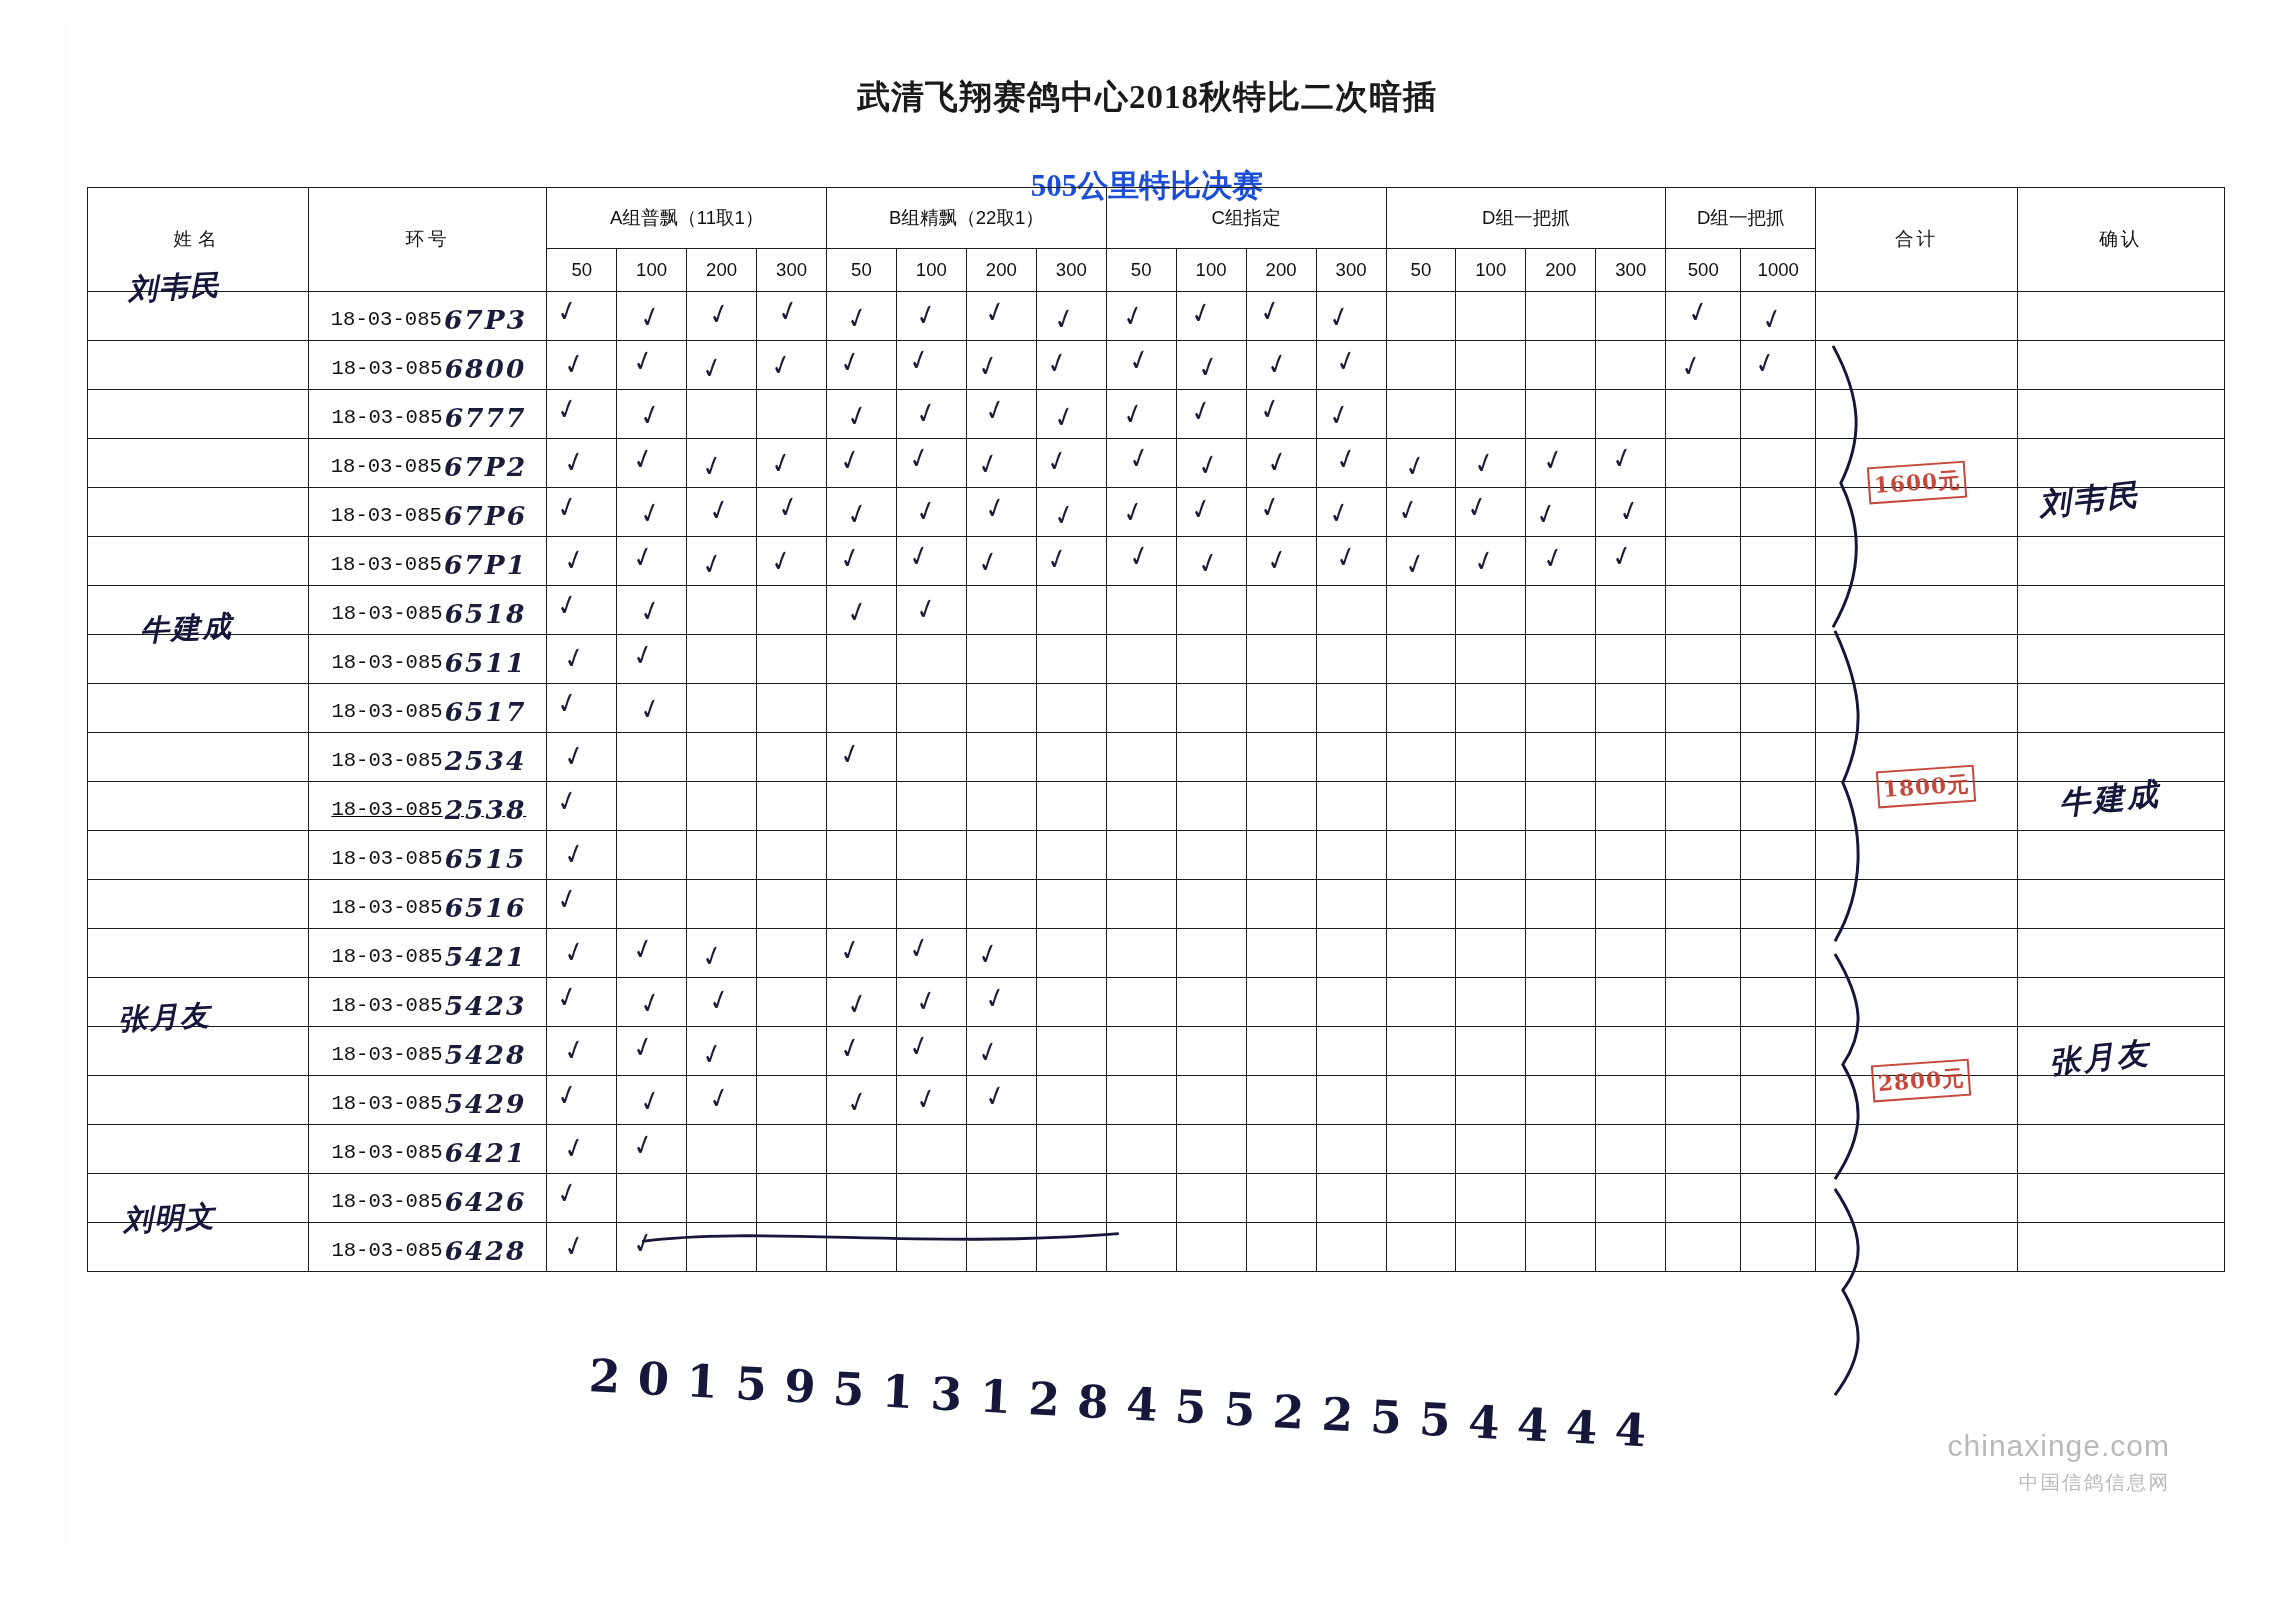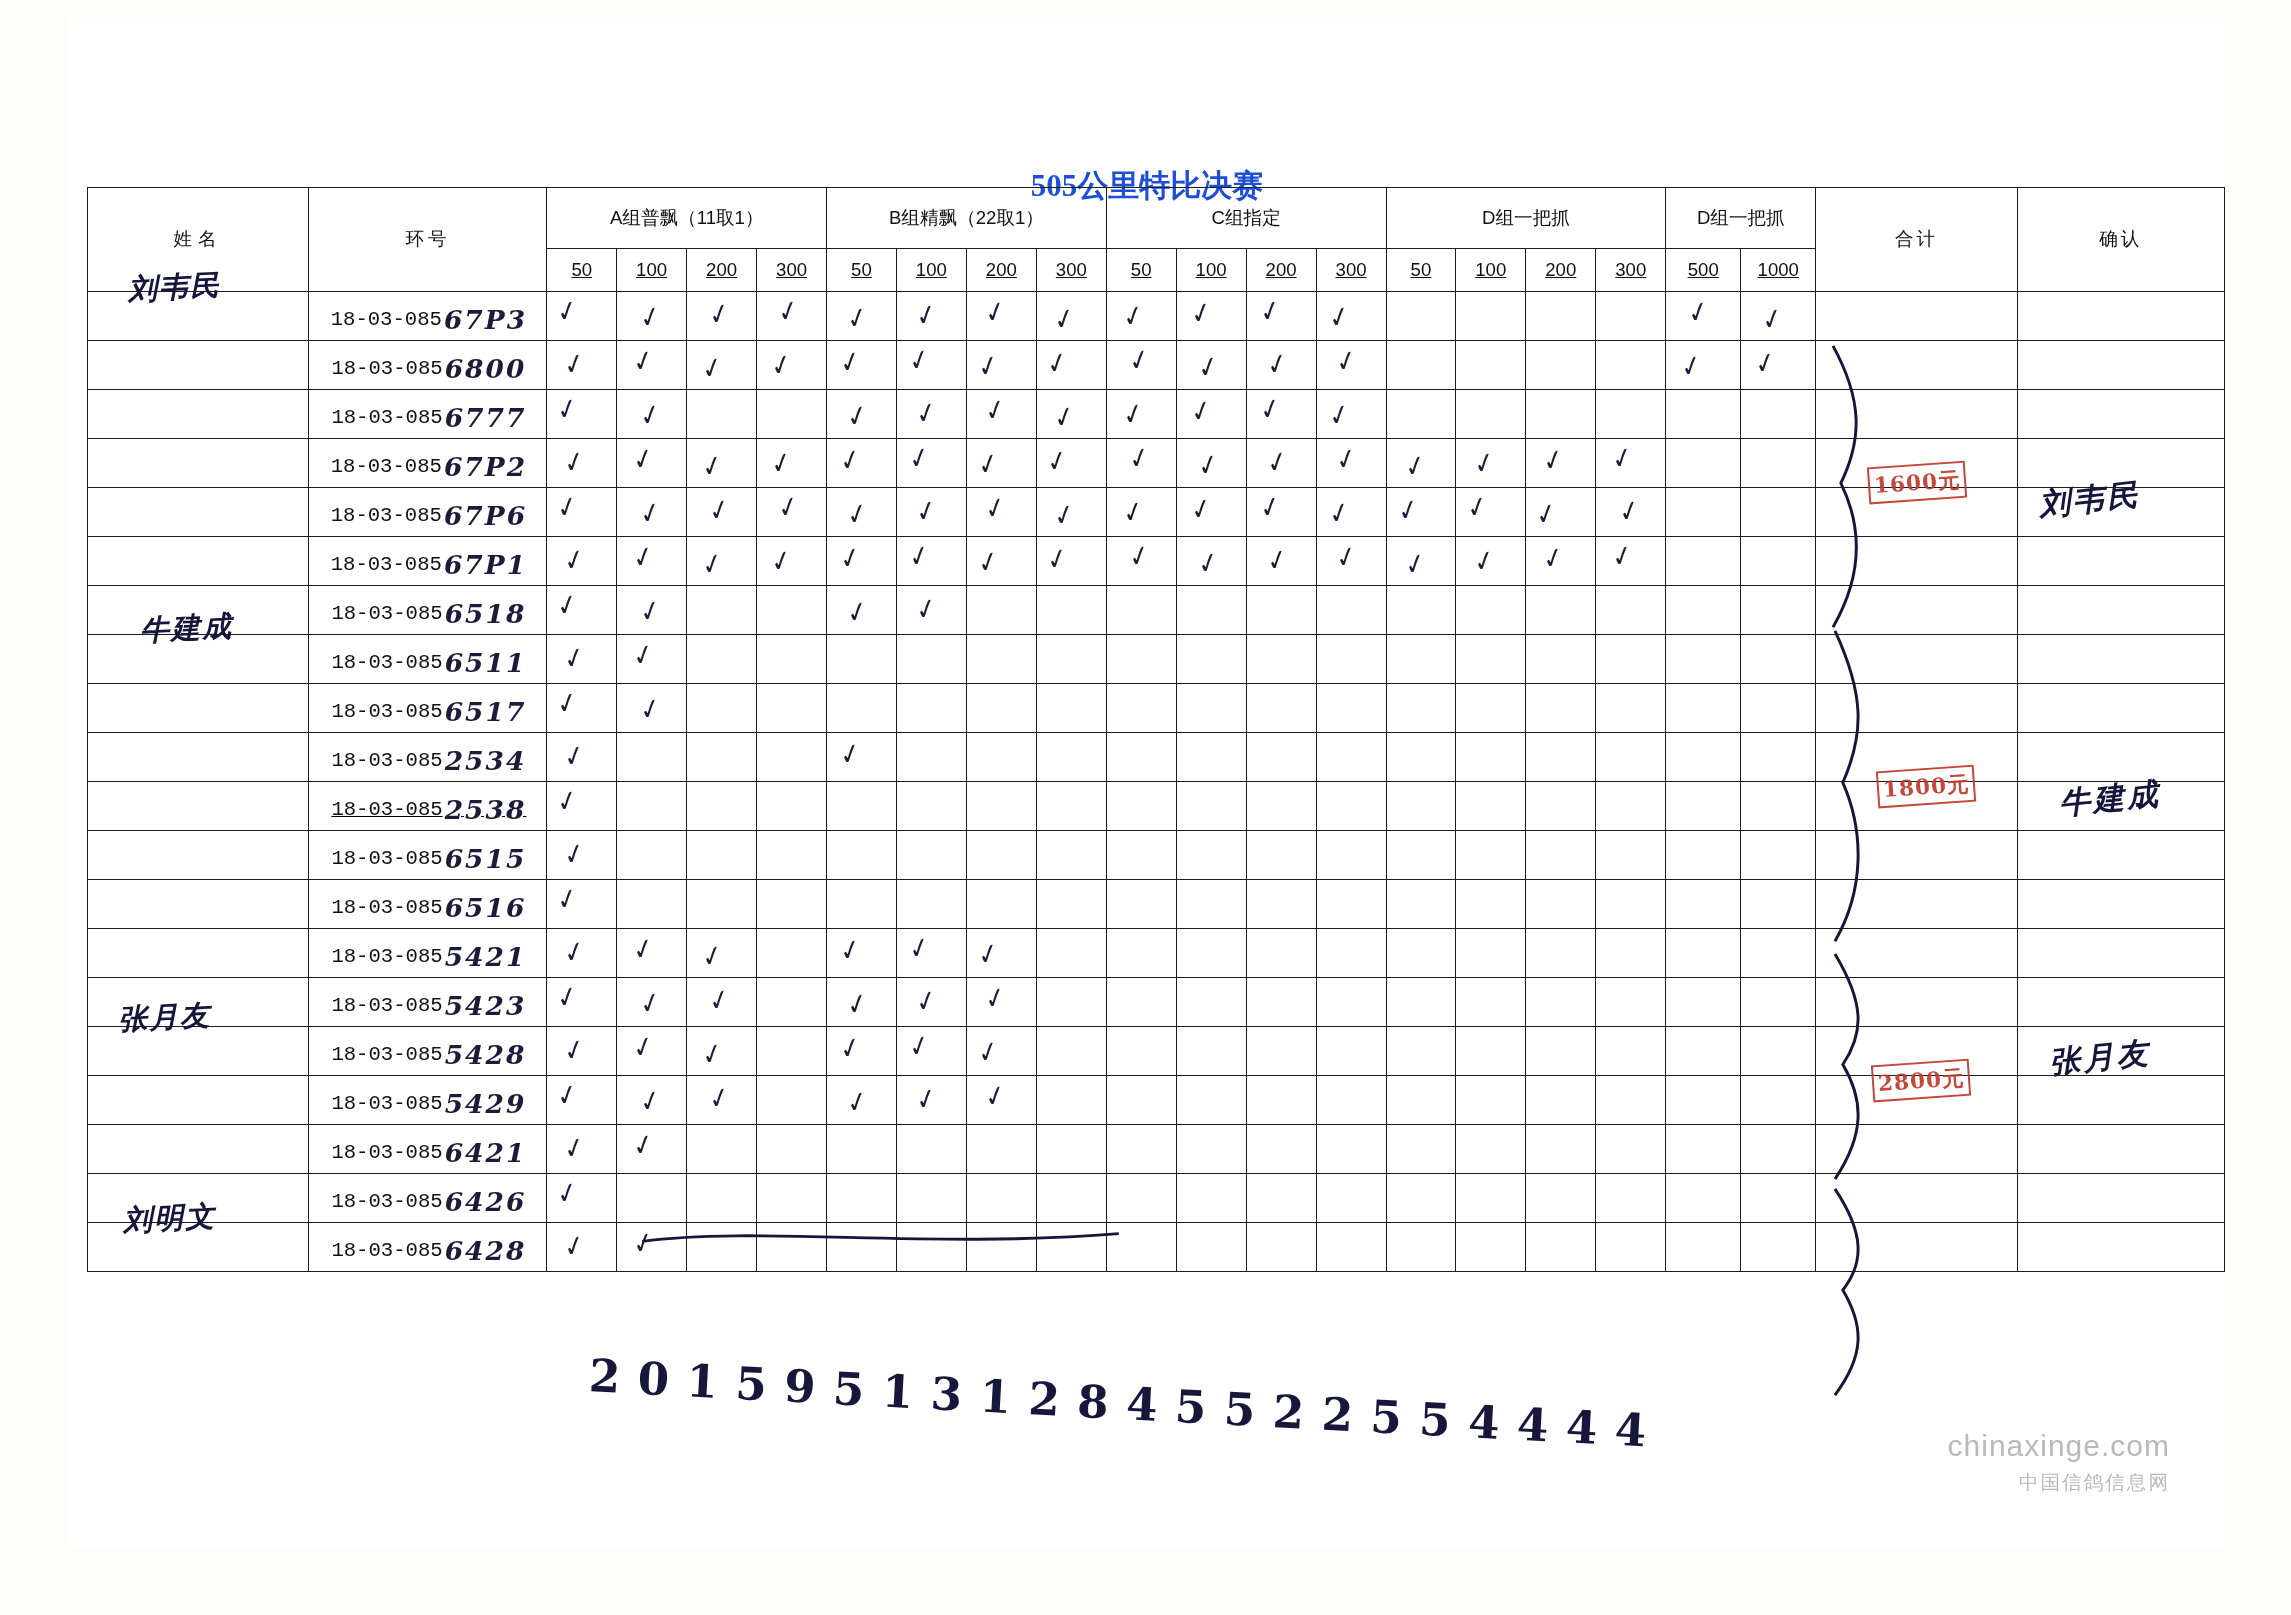--- a/index.html
+++ b/index.html
@@ -51,21 +51,21 @@
     vertical-align:middle;
     font-size:18.6px;
     color:#111;
     font-weight:normal;
     position:relative;
   }
   .hdr-name{font-size:25.5px;font-weight:bold;letter-spacing:5.9px;font-family:"Liberation Sans",sans-serif;}
   .hdr-ring{font-size:25.5px;font-weight:bold;letter-spacing:3.9px;font-family:"Liberation Sans",sans-serif;}
   .grp{font-size:20.6px;font-weight:bold;font-family:"Liberation Sans",sans-serif;}
   .grp-left{text-align:left;padding-left:9.8px;}
-  .num{font-size:19.6px;font-family:"Liberation Sans",sans-serif;text-decoration:underline;}
+  .num{font-size:19.6px;font-family:"Liberation Sans",sans-serif;}
   .sum{font-size:25.5px;font-weight:bold;letter-spacing:2.9px;font-family:"Liberation Sans",sans-serif;}
   .ringtxt{
     font-family:"Liberation Mono", monospace;
     font-size:20.6px;
     letter-spacing:0px;
     color:#111;
     white-space:nowrap;
   }
   .ringcell{text-align:right;padding-right:5.9px;}
   .ringhand{
@@ -144,20 +144,21 @@
   .watermark .wm1{font-size:30px;letter-spacing:1px;}
   .watermark .wm2{font-size:19.6px;margin-top:5.9px;letter-spacing:2px;}
 </style>
 </head>
 <body>
 
 <div class="page"></div>
 
 <div class="sheet">
 
+  <div class="title1">武清飞翔赛鸽中心2018秋特比二次暗插</div>
   <div class="title2">505公里特比决赛</div>
 
   <table class="grid">
     <colgroup>
       <col style="width:227px">
       <col style="width:239px">
       <col style="width:71px">
         <col style="width:71px">
         <col style="width:71px">
         <col style="width:71px">

